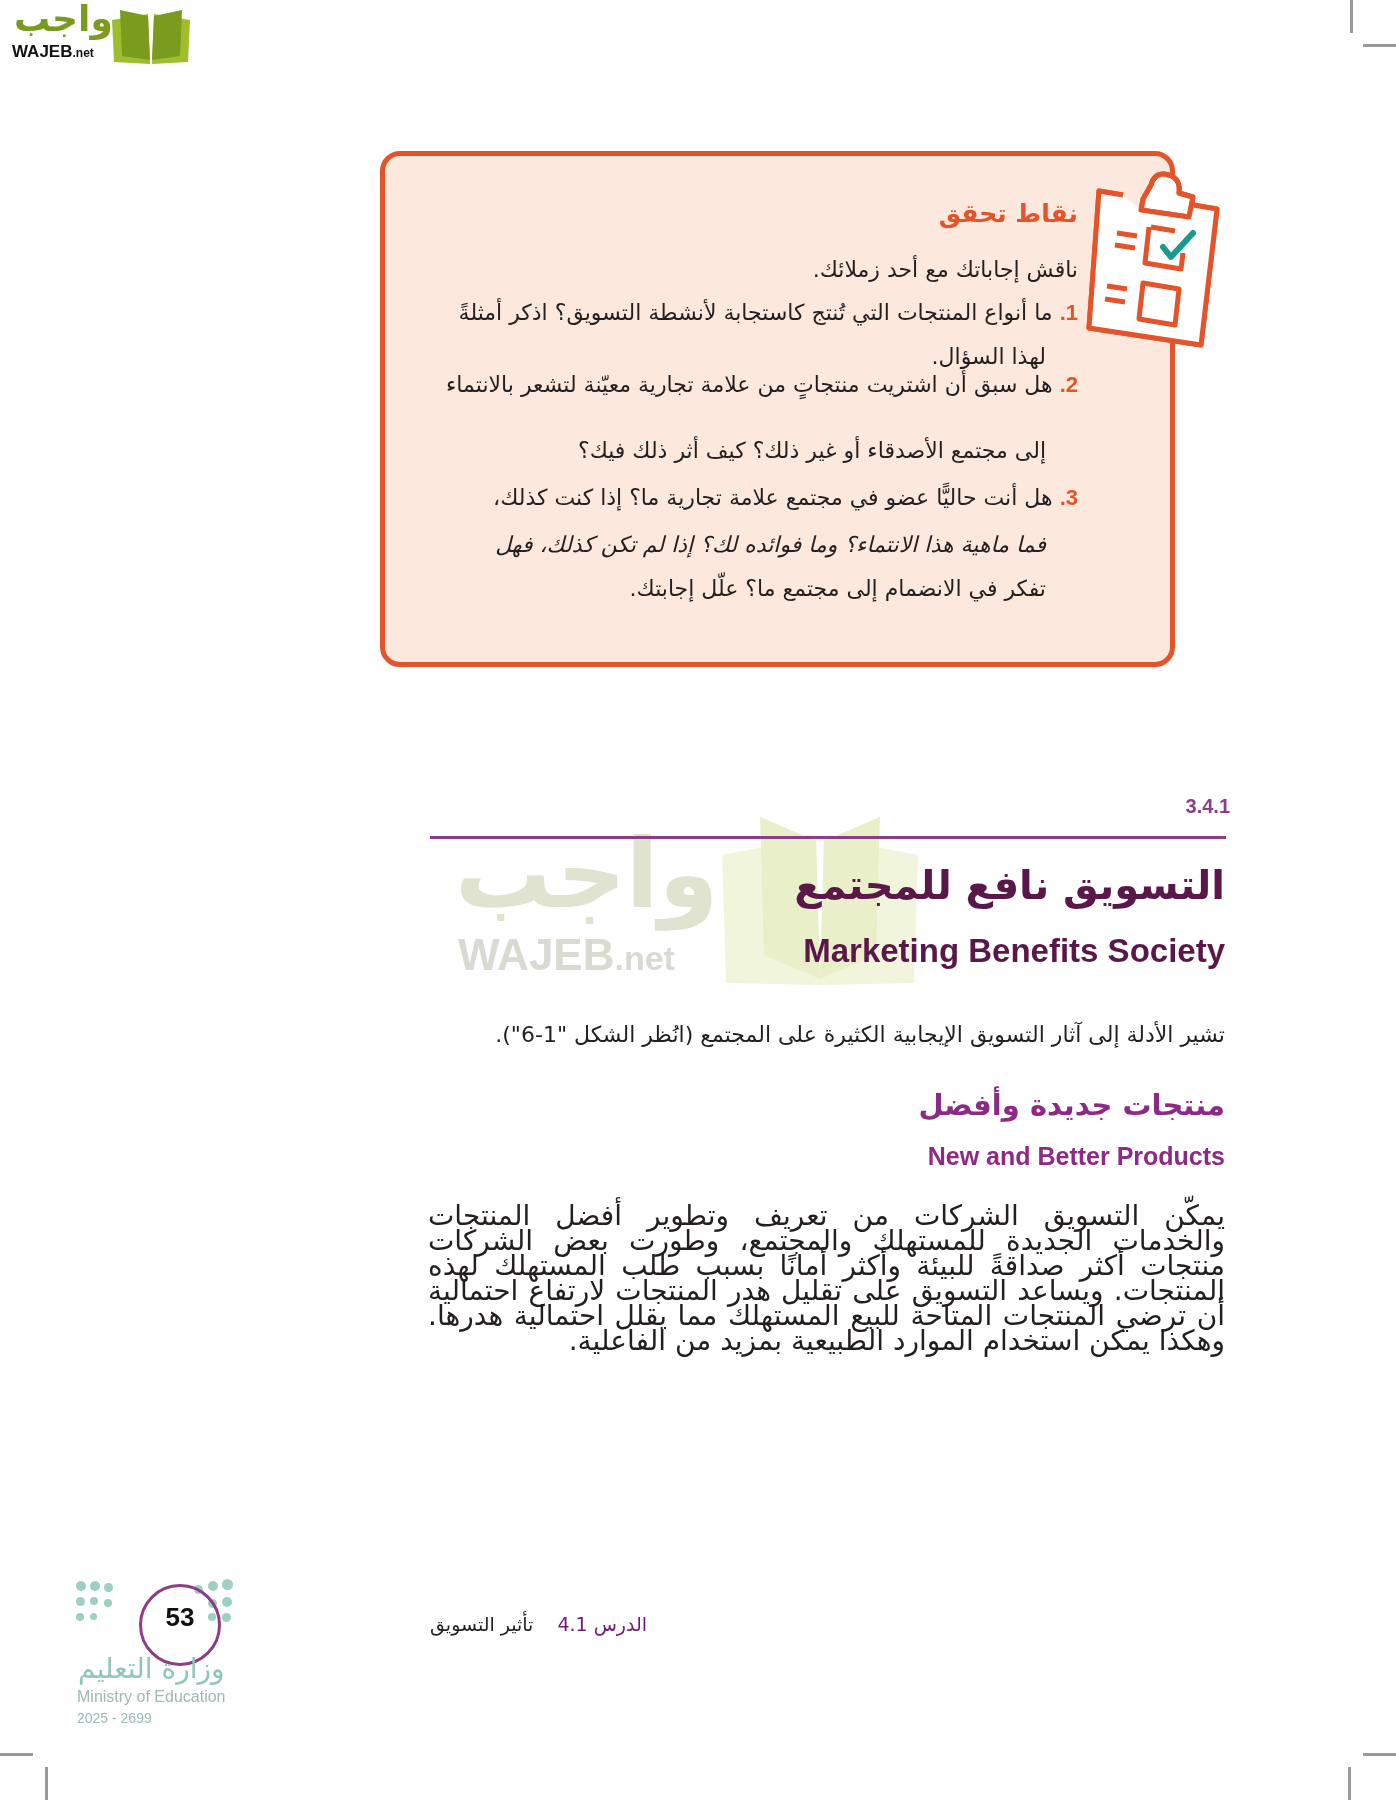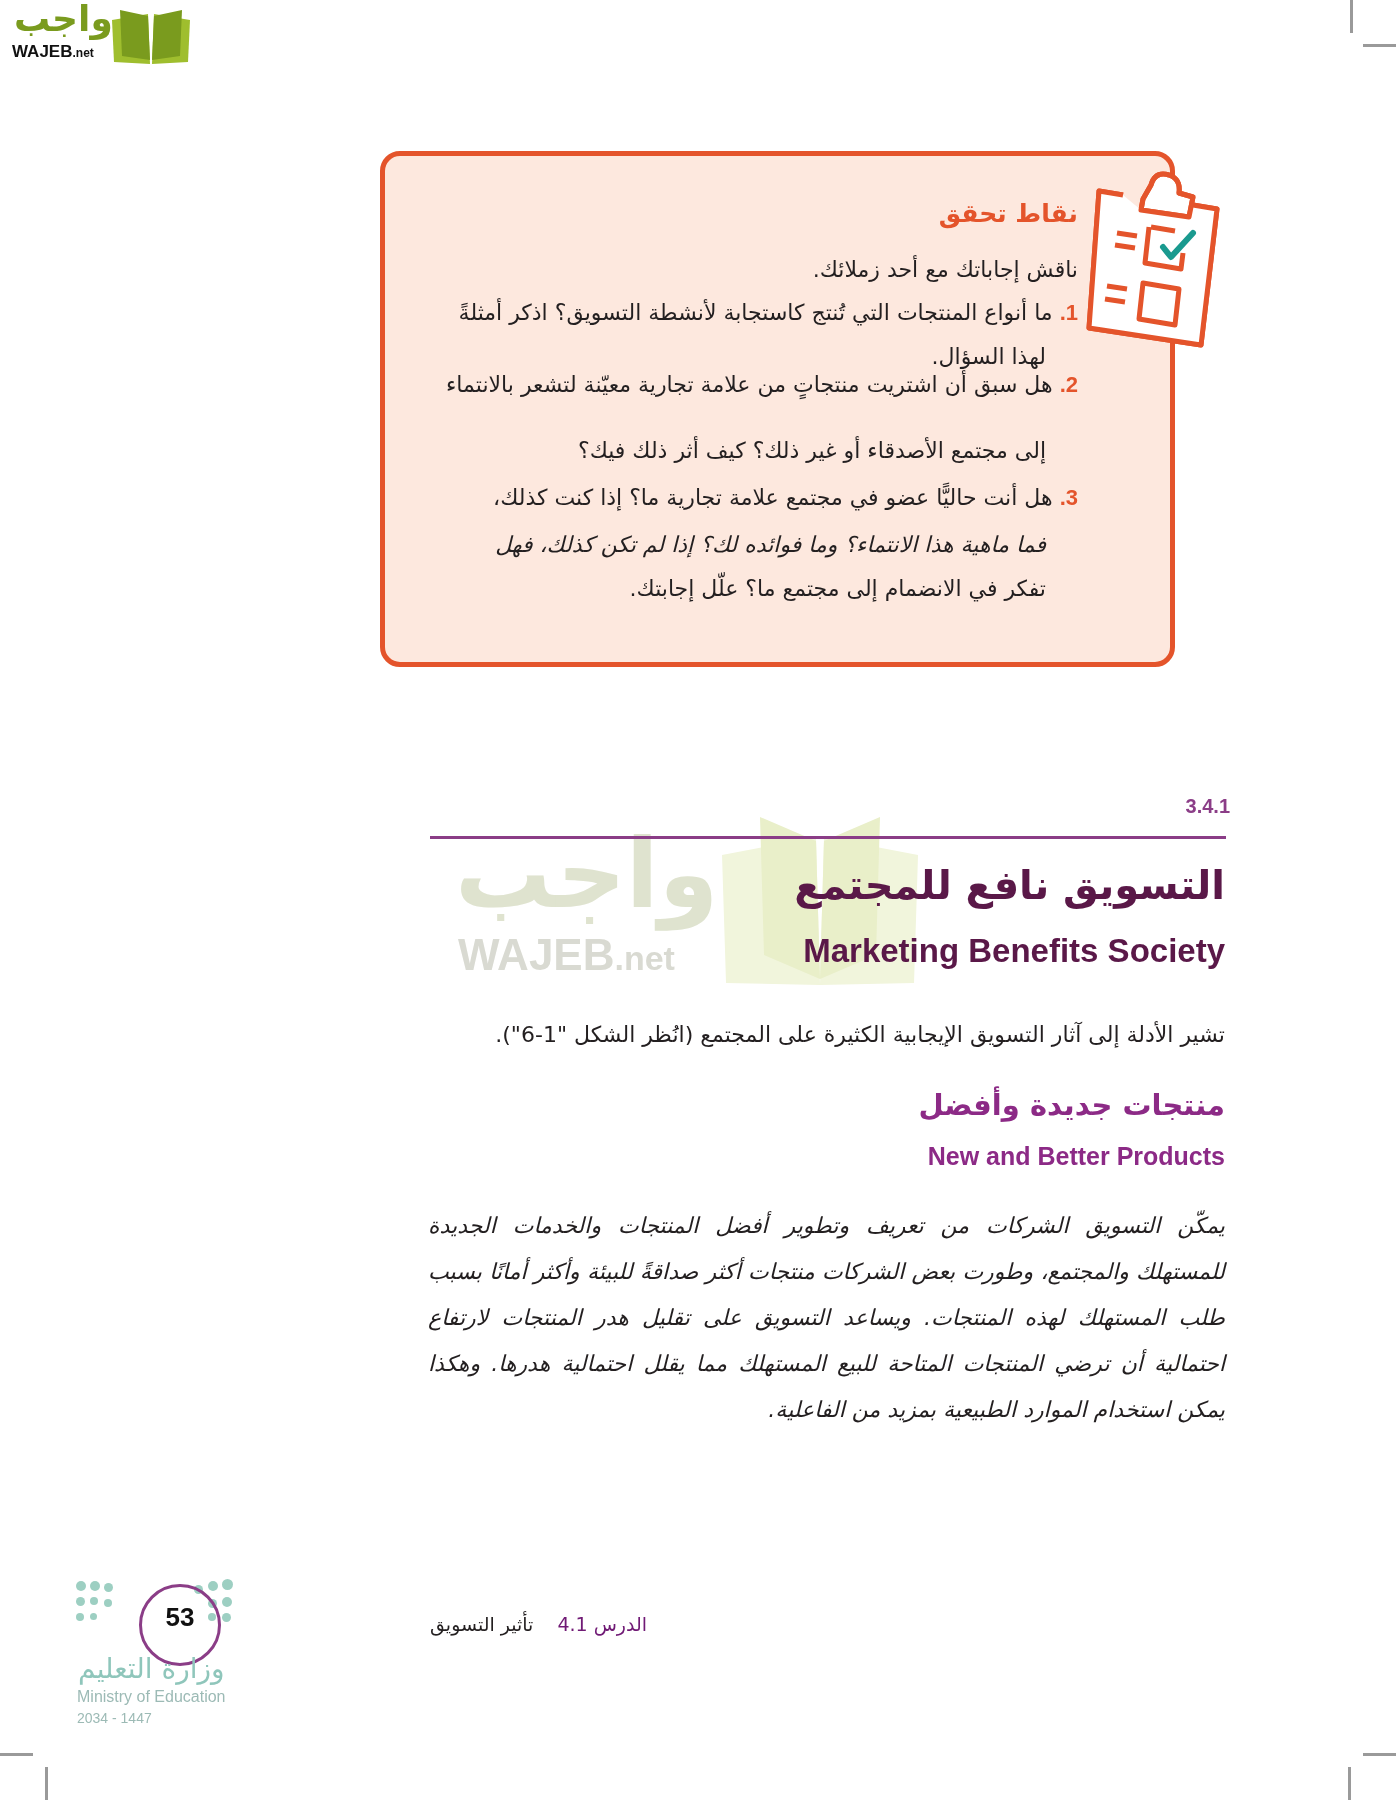--- a/index.html
+++ b/index.html
@@ -34,21 +34,21 @@
     .sec-num { right:166px; top:795px; font-family:"Liberation Sans", sans-serif; font-weight:bold; font-size:20px; color:#8b3d87; }
     .sec-rule { left:430px; top:836px; width:796px; height:3px; background:#8b3d87; }
     .watermark-ar { left:455px; top:818px; font-size:96px; font-weight:bold; color:#dfe3cf; direction:rtl; }
     .watermark-en { left:458px; top:930px; font-family:"Liberation Sans", sans-serif; font-size:44px; font-weight:bold; color:#d9dad2; }
     .watermark-book { left:720px; top:815px; }
     .h-ar { right:171px; top:862px; font-size:40px; font-weight:bold; color:#5a1848; direction:rtl; }
     .h-en { right:171px; top:932px; font-family:"Liberation Sans", sans-serif; font-size:33px; font-weight:bold; color:#5a1848; }
     .intro { right:171px; top:1022px; font-size:22px; direction:rtl; white-space:nowrap; }
     .sub-ar { right:171px; top:1088px; font-size:29px; font-weight:bold; color:#8c2a86; direction:rtl; }
     .sub-en { right:171px; top:1142px; font-family:"Liberation Sans", sans-serif; font-size:25px; font-weight:bold; color:#8c2a86; }
-    .para { right:171px; width:797px; top:1203px; font-size:22px; line-height:46px; direction:rtl; text-align:justify; text-align-last:right;font-style:italic; }
+    .para { right:171px; width:797px; top:1203px; font-size:28px; line-height:25px; direction:rtl; text-align:justify; text-align-last:right; }
 
     
     .moe { left:72px; top:1575px; width:180px; height:160px; }
     .dots span { position:absolute; border-radius:50%; background:#9dcfc2; }
     .page-circle { left:139px; top:1584px; width:76px; height:76px; border:3px solid #8b3d87; border-radius:50%; }
     .page-num { left:139px; top:1602px; width:82px; text-align:center; font-family:"Liberation Sans", sans-serif; font-weight:bold; font-size:26px; color:#111; }
     .moe-ar { left:78px; top:1652px; font-size:28px; color:#8fc6bb; direction:rtl; letter-spacing:1px; }
     .moe-en { left:77px; top:1688px; font-family:"Liberation Sans", sans-serif; font-size:16px; color:#9cbab5; }
     .moe-year { left:77px; top:1710px; font-family:"Liberation Sans", sans-serif; font-size:14px; color:#9cbab5; }
     .lesson { left:430px; top:1613px; direction:rtl; font-size:19px; white-space:nowrap; }
@@ -150,18 +150,18 @@
   <span style="left:122px;top:10px;width:9px;height:9px"></span>
   <span style="left:150px;top:22px;width:10px;height:10px"></span>
   <span style="left:136px;top:24px;width:9px;height:9px"></span>
   <span style="left:150px;top:38px;width:9px;height:9px"></span>
   <span style="left:136px;top:38px;width:8px;height:8px"></span>
 </div>
 <div class="abs page-circle"></div>
 <div class="abs page-num">53</div>
 <div class="abs moe-ar">وزارة التعليم</div>
 <div class="abs moe-en">Ministry of Education</div>
-<div class="abs moe-year">2034 - 1447</div>
+<div class="abs moe-year">2025 - 2699</div>
 
 <div class="abs lesson">
   <span class="lbl">الدرس 4.1</span>
   <span class="title">تأثير التسويق</span>
 </div>
 
 </body></html>

